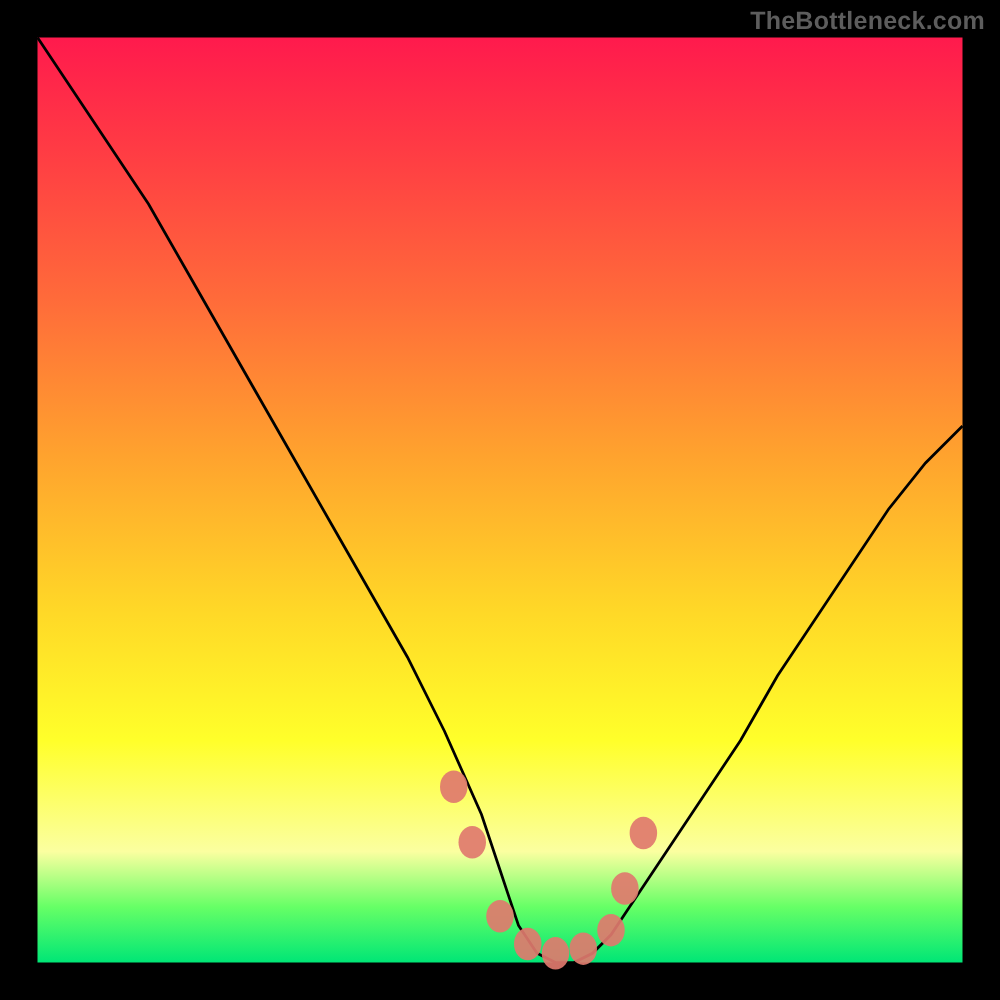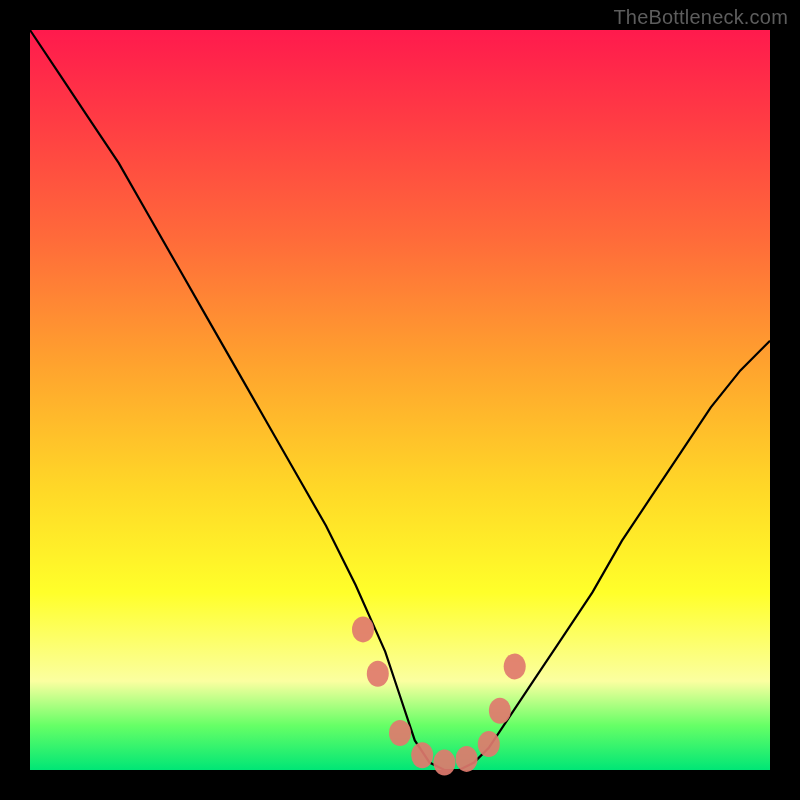--- a/index.html
+++ b/index.html
@@ -41,21 +41,21 @@
     width: 740px;
     height: 740px;
     overflow: visible;
   }
   .watermark {
     position: absolute;
     top: 6px;
     right: 12px;
     color: #5d5d5d;
     font-size: 20px;
-    font-weight: 400;
+    font-weight: 700;
     letter-spacing: 0.2px;
   }
 </style>
 </head>
 <body>
 
 <div class="frame">
   <div class="gradient"></div>
   <svg class="curve" viewBox="0 0 740 740">
     <path id="curve-path" fill="none" stroke="#000" stroke-width="2.2" d="M0.0 0.0 L29.6 44.4 L59.2 88.8 L88.8 133.2 L118.4 185.0 L148.0 236.8 L177.6 288.6 L207.2 340.4 L236.8 392.2 L266.4 444.0 L296.0 495.8 L325.6 555.0 L355.2 621.6 L370.0 666.0 L384.8 710.4 L399.6 732.6 L414.4 740.0 L429.2 740.0 L444.0 732.6 L458.8 717.8 L473.6 695.6 L503.2 651.2 L532.8 606.8 L562.4 562.4 L592.0 510.6 L621.6 466.2 L651.2 421.8 L680.8 377.4 L710.4 340.4 L740.0 310.8"></path>

